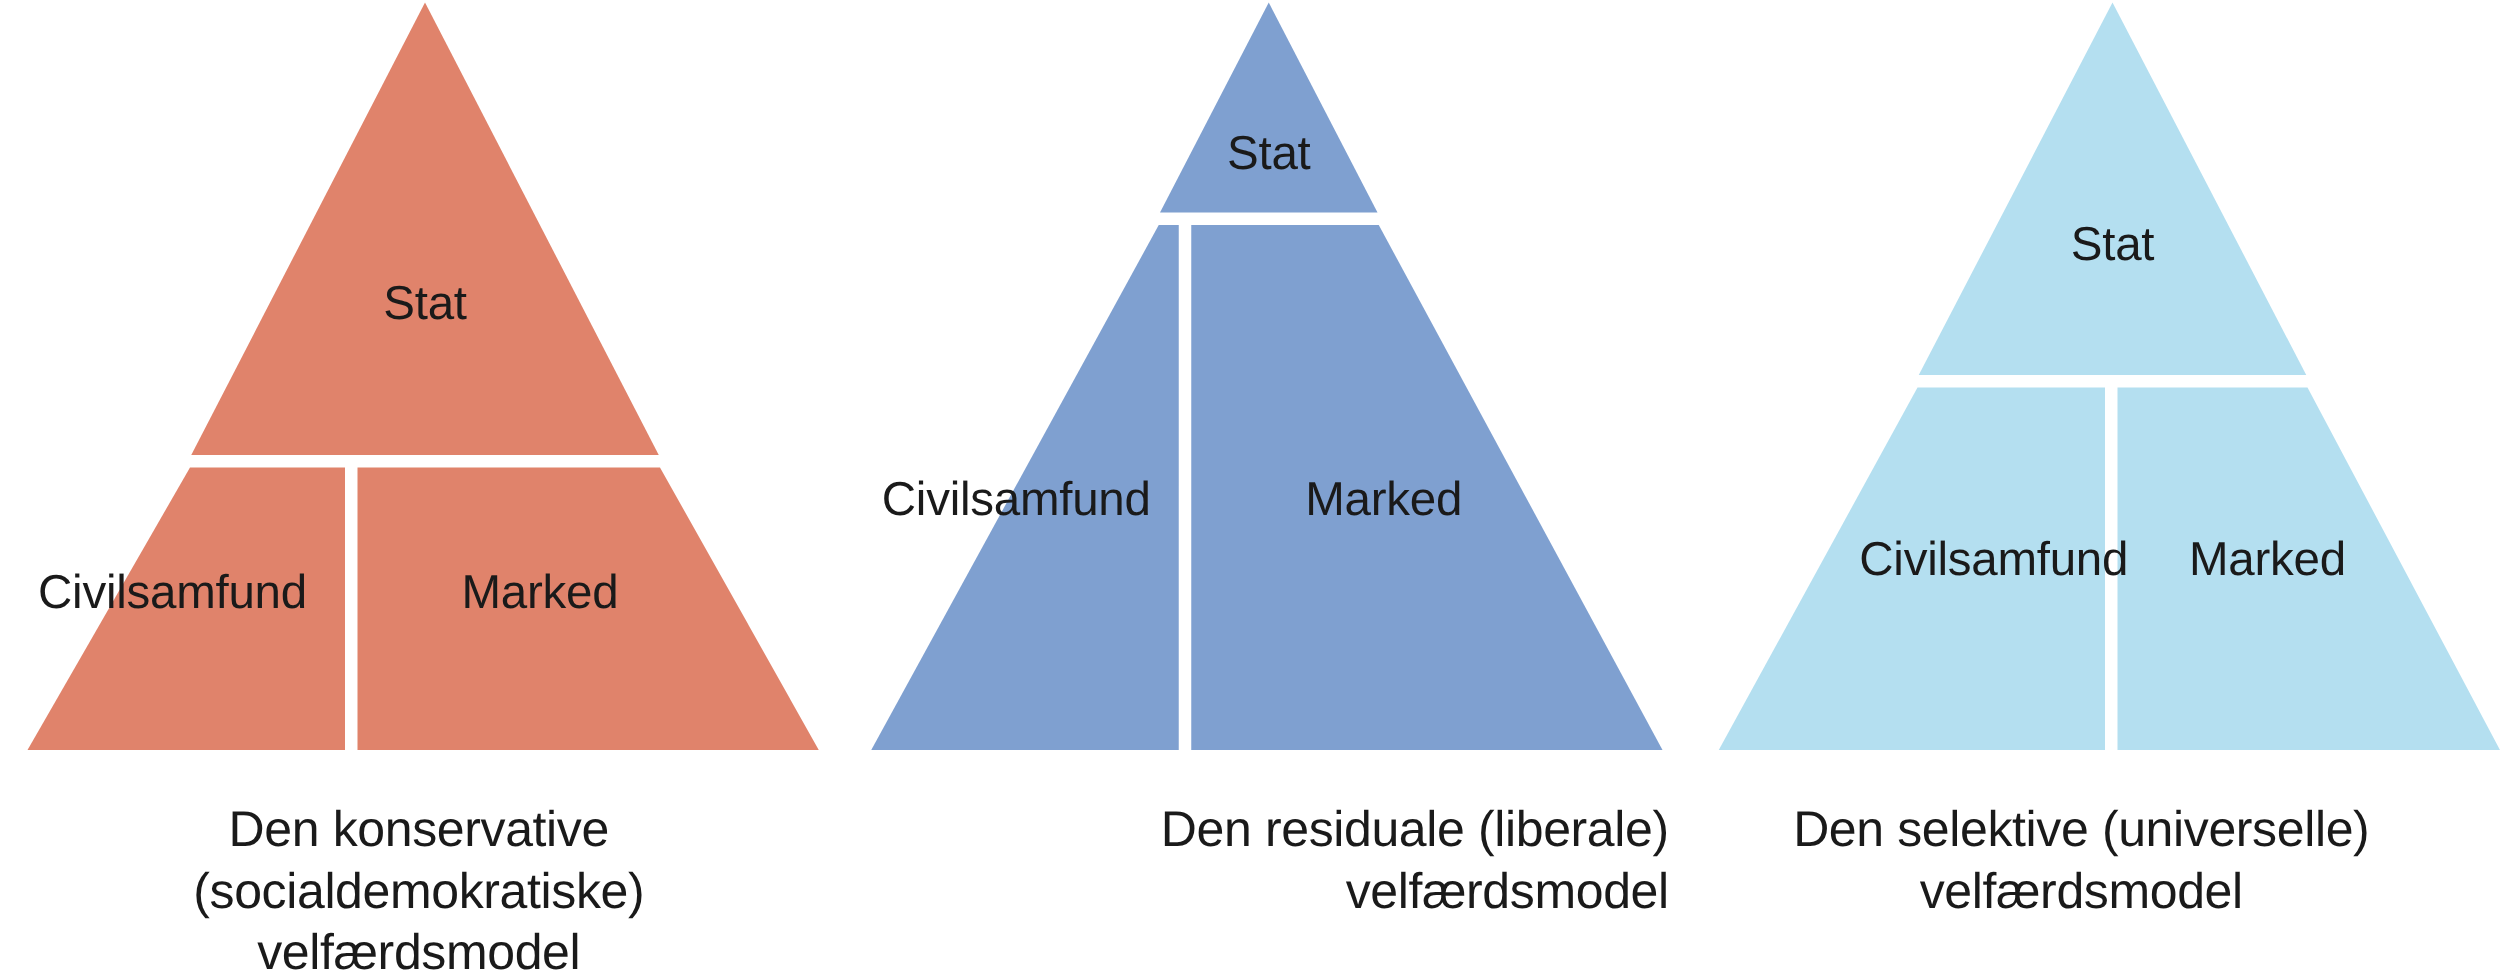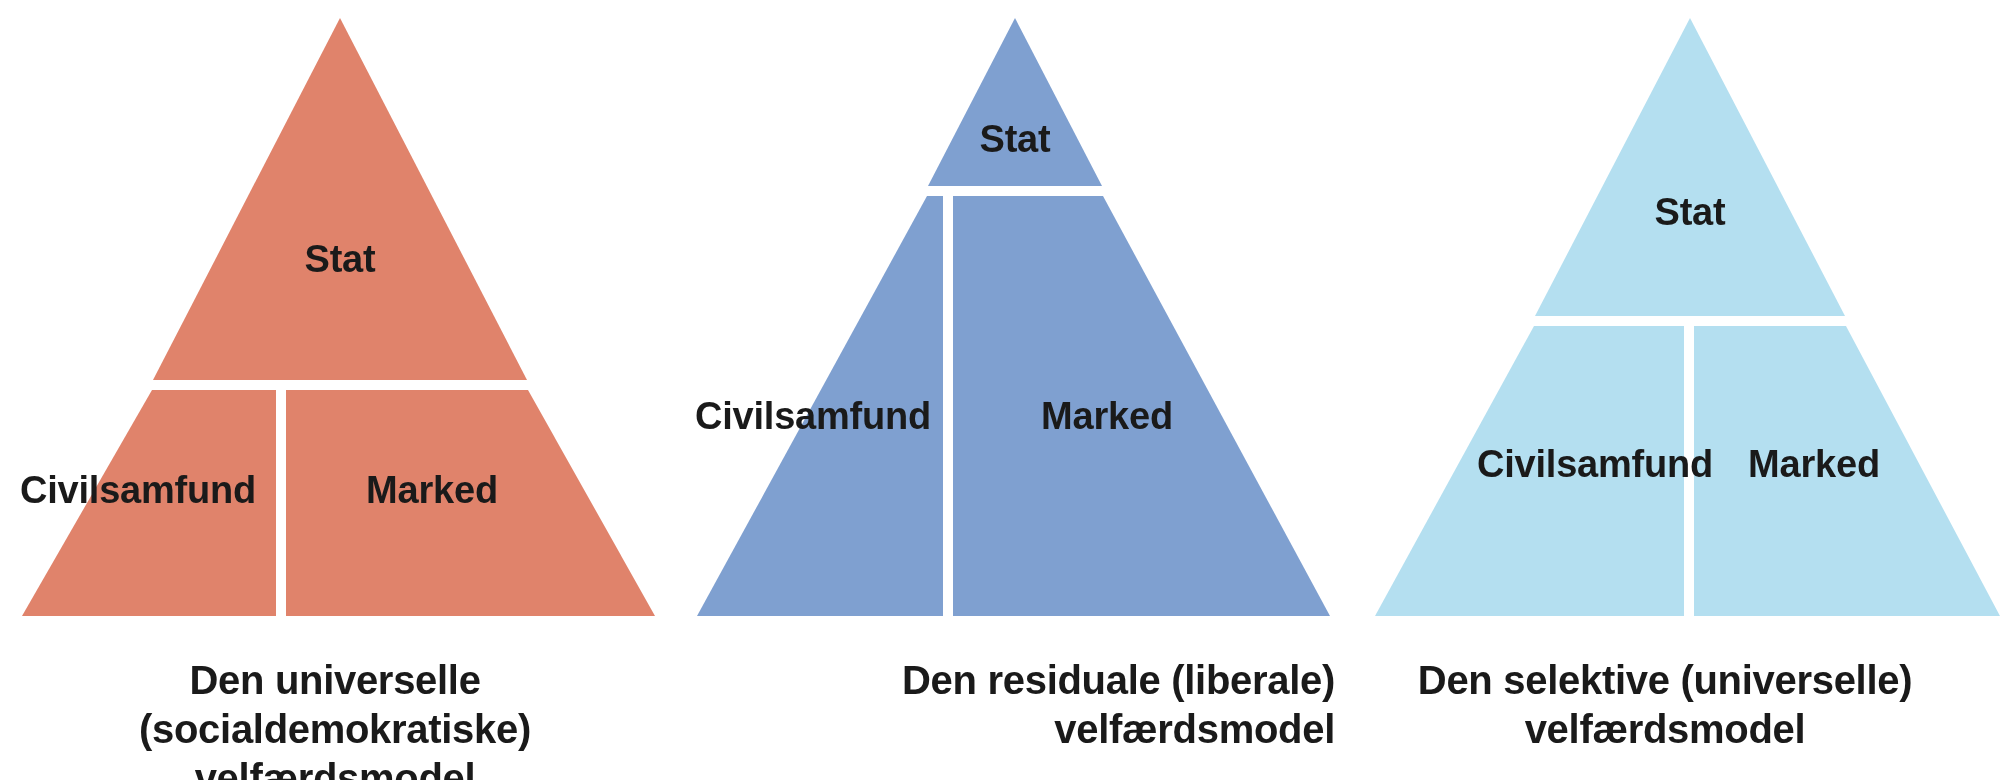--- a/index.html
+++ b/index.html
@@ -14,23 +14,22 @@
     font-family: "Liberation Sans", sans-serif;
   }
   #stage {
     position: relative;
     width: 2000px;
     height: 780px;
     background: #ffffff;
   }
   .panel {
     position: absolute;
-    top: 16px;
+    top: 0;
     height: 612px;
-    font-weight: bold;
   }
   .pyramid-svg {
     position: absolute;
     left: 0;
     top: 0;
   }
   .seg-label {
     position: absolute;
     color: #1a1a1a;
     font-size: 38px;
@@ -63,21 +62,21 @@
       <polygon points="152,374 276,374 276,600 22,600" fill="#e0836b"></polygon>
 
       <polygon points="286,374 528,374 655,600 286,600" fill="#e0836b"></polygon>
     </svg>
 
     <span class="seg-label" style="left:340px; top:243px;">Stat</span>
     <span class="seg-label" style="left:138px; top:474px;">Civilsamfund</span>
     <span class="seg-label" style="left:432px; top:474px;">Marked</span>
 
     <div class="caption" style="top:640px;">
-      <span class="line">Den universelle (socialdemokratiske)</span>
+      <span class="line">Den konservative (socialdemokratiske)</span>
       <span class="line">velfærdsmodel</span>
     </div>
   </div>
 
   <div class="panel" style="left:665px; width:670px;">
     <svg class="pyramid-svg" width="670" height="610" viewBox="0 0 670 610">
 
       <polygon points="350,2 437,170 263,170" fill="#7fa0d0"></polygon>
 
       <polygon points="262,180 278,180 278,600 32,600" fill="#7fa0d0"></polygon>

